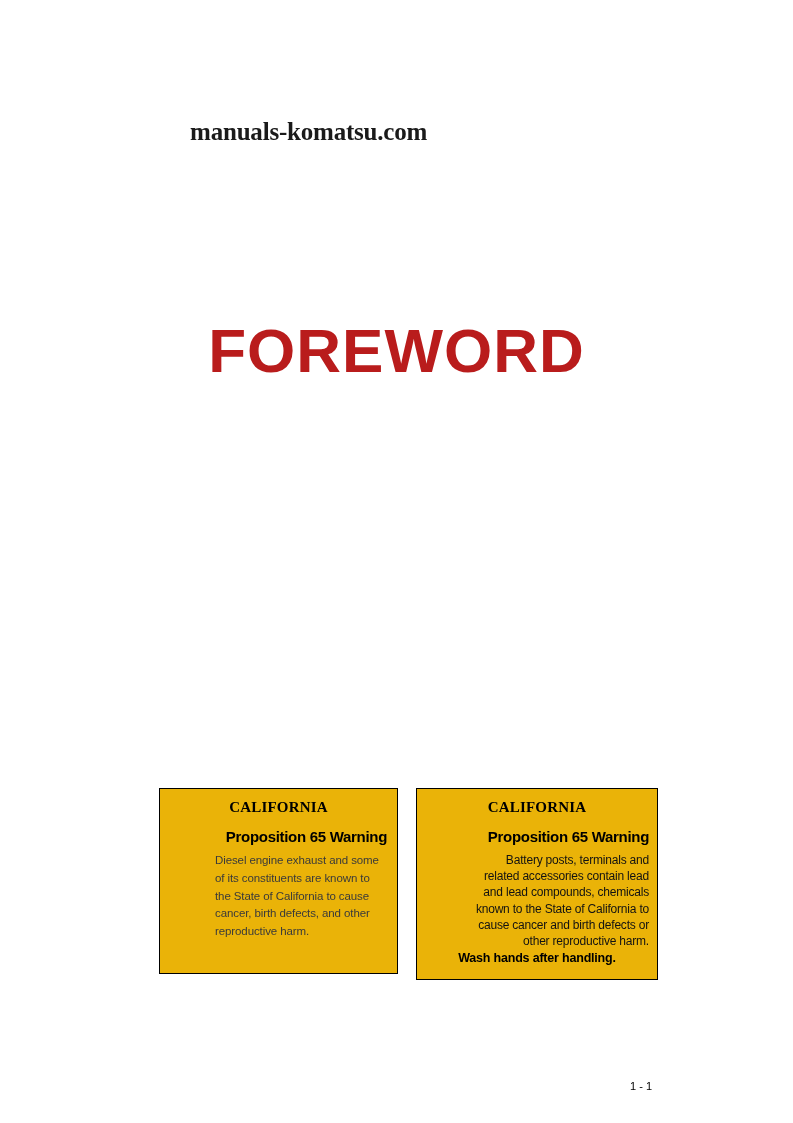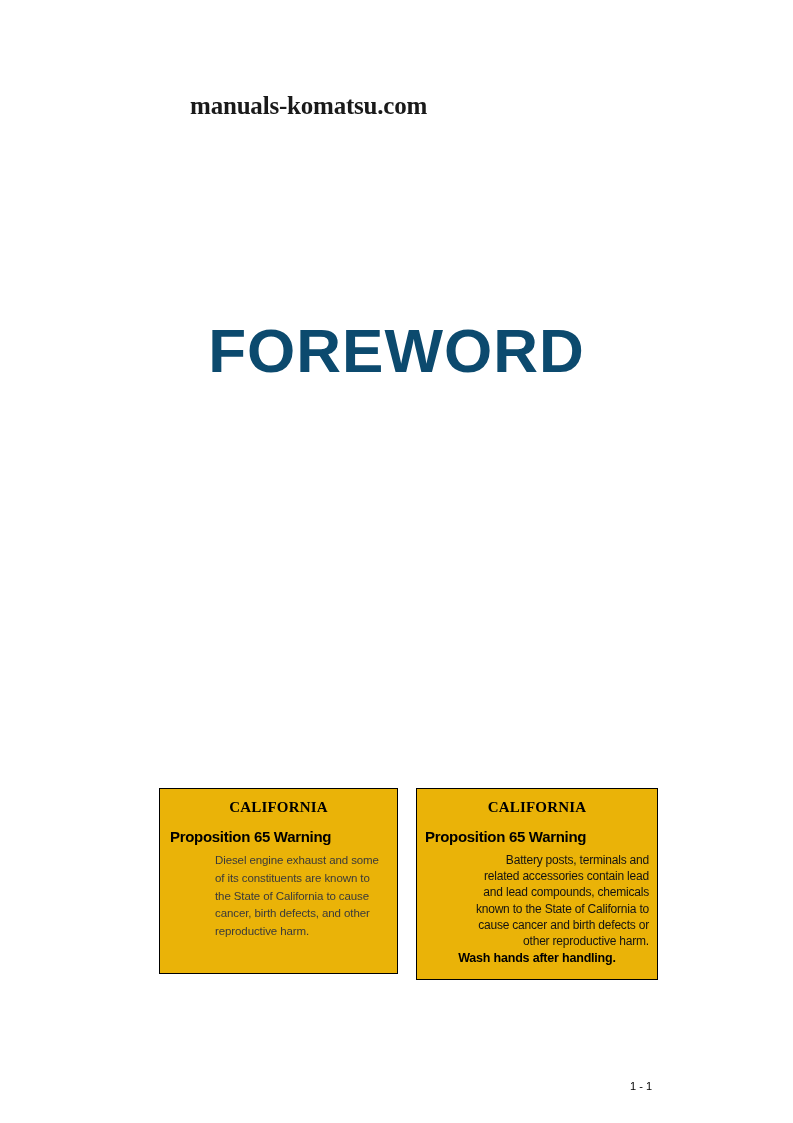--- a/index.html
+++ b/index.html
@@ -16,41 +16,41 @@
     overflow: hidden;
   }
 
   .page {
     position: absolute;
     inset: 0;
   }
 
   .watermark {
     position: absolute;
-    top: 92px;
+    top: 118px;
     left: 190px;
     font-family: "Liberation Serif", serif;
     font-weight: bold;
     font-size: 25px;
     letter-spacing: -0.2px;
     color: #1a1a1a;
     white-space: nowrap;
   }
 
   .doc-title {
     position: absolute;
     top: 315px;
     left: 0;
     width: 793px;
     text-align: center;
     font-family: "Liberation Sans", sans-serif;
     font-weight: bold;
     font-size: 62px;
     letter-spacing: 1px;
-    color: #0c4a6e;
+    color: #b91c1c;
   }
 
   .warning-area {
     position: absolute;
     top: 788px;
     left: 0;
     width: 793px;
     height: 200px;
   }
 
@@ -80,21 +80,21 @@
   .wb-title {
     text-align: center;
     font-weight: bold;
     font-size: 15px;
     font-family: "Liberation Serif", serif;
     letter-spacing: 0.2px;
     margin-bottom: 12px;
   }
 
   .wb-subtitle {
-    text-align: left;
+    text-align: right;
     font-weight: bold;
     font-size: 15px;
     font-family: "Liberation Sans", sans-serif;
     letter-spacing: -0.3px;
     margin-bottom: 7px;
   }
 
   .wb-body {
     font-family: "Liberation Sans", sans-serif;
     font-size: 11.5px;

